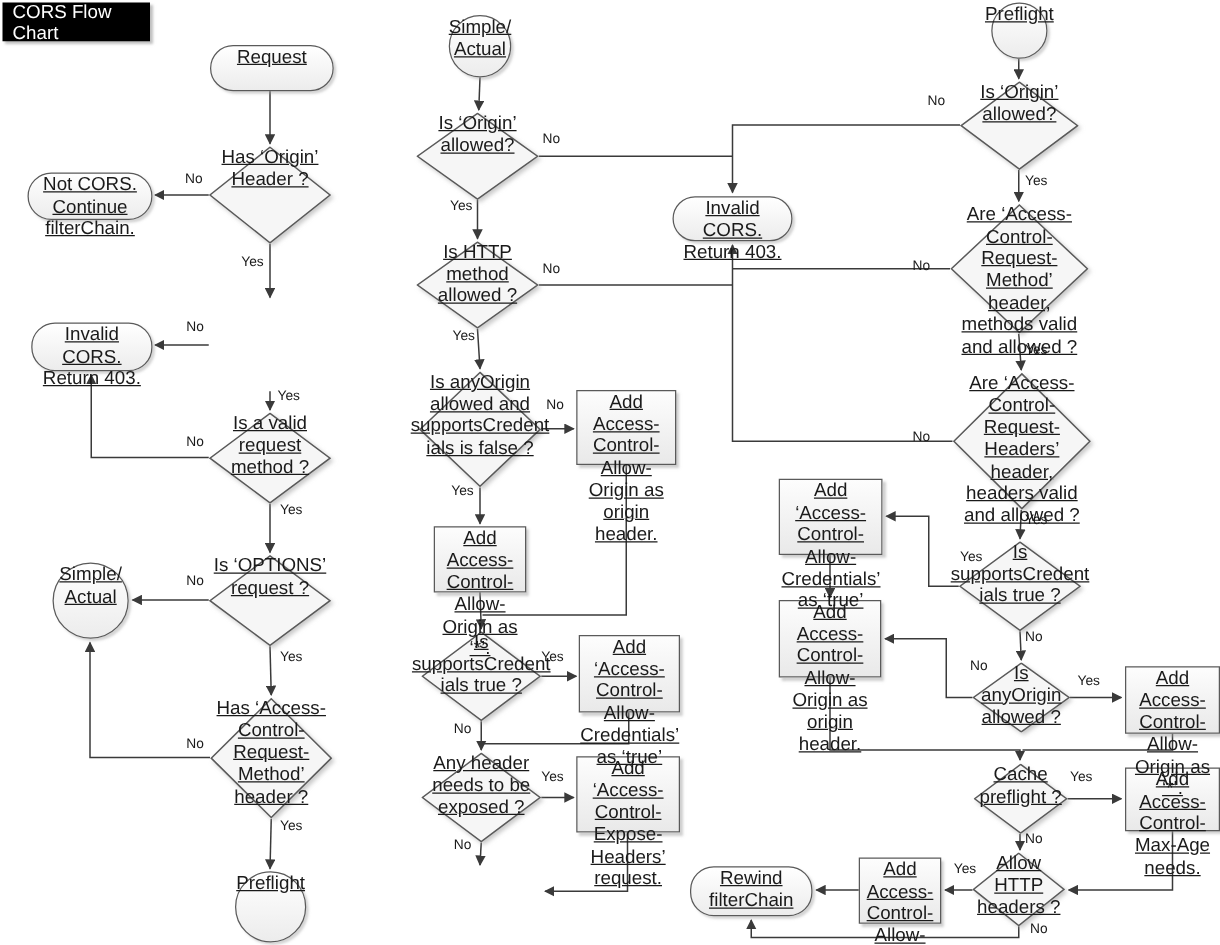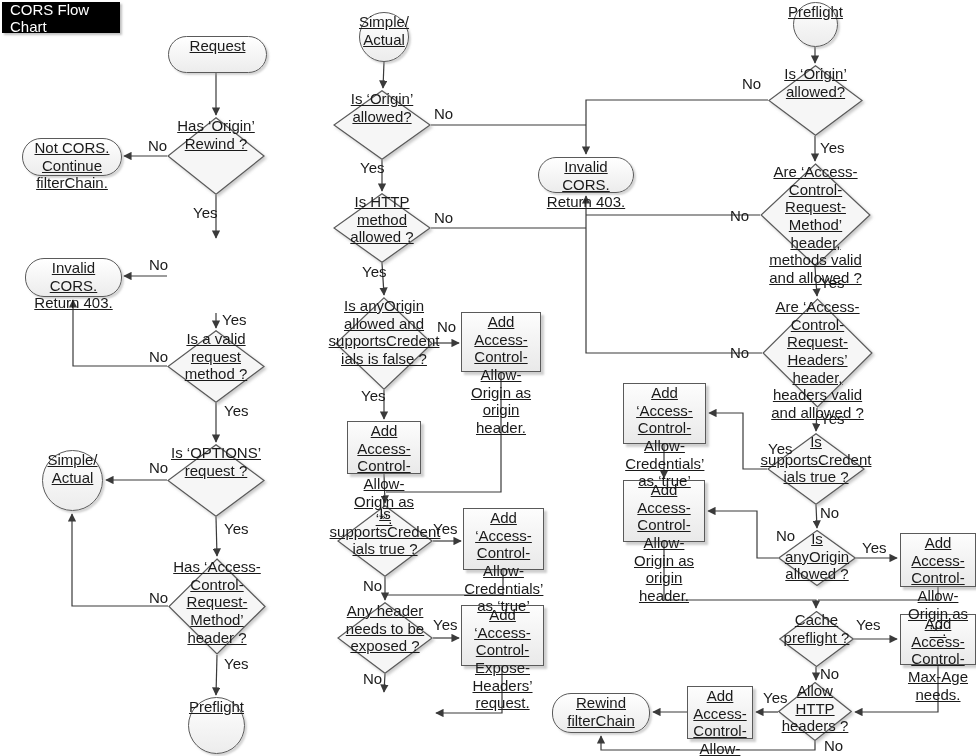--- a/index.html
+++ b/index.html
@@ -32,21 +32,21 @@
     filter:drop-shadow(2px 2px 1.5px rgba(165,165,165,.6));}
   .diamond polygon{fill:#f6f6f6;stroke:var(--shape-border,#5a5a5a);stroke-width:1.2;}
   #title{
     position:absolute;left:2px;top:2px;width:118px;height:31px;display:flex;align-items:center;
     background:var(--title-bg,#000);color:var(--title-fg,#fff);font-size:15px;padding-left:8px;
     box-sizing:border-box;box-shadow:2px 2px 2px rgba(150,150,150,.6);
   }
   #wires{position:absolute;left:0;top:0;width:976px;height:756px;z-index:0;}
   .conn{fill:none;stroke:var(--line,#3a3a3a);stroke-width:1.2;}
   #arrowhead path{fill:var(--line,#3a3a3a);}
-  .elabel{position:absolute;font-size:15px;color:#1a1a1a;z-index:3;white-space:nowrap;text-align:center;}
+  .elabel{position:absolute;font-size:11px;color:#1a1a1a;z-index:3;white-space:nowrap;text-align:center;}
 </style>
 </head>
 <body>
 
 <div id="canvas">
 
   <svg id="wires">
     <defs>
       <marker id="arrowhead" viewBox="0 0 10 10" refX="9" refY="5" markerWidth="7" markerHeight="7" orient="auto">
         <path d="M0,0 L10,5 L0,10 Z"></path>
@@ -107,21 +107,21 @@
     <span>CORS Flow Chart</span>
   </div>
 
   <div class="node stadium" style="left:168px;top:36px;width:99px;height:37px">
     <div class="lbl">Request</div>
   </div>
   <div class="node diamond" style="left:167px;top:117px;width:98px;height:78px">
     <svg viewBox="0 0 100 100" preserveAspectRatio="none">
         <polygon points="50,1 99,50 50,99 1,50" vector-effect="non-scaling-stroke"></polygon>
       </svg>
-    <div class="lbl">Has ‘Origin’ Rewind ?</div>
+    <div class="lbl">Has ‘Origin’ Header ?</div>
   </div>
   <div class="node stadium" style="left:22px;top:138px;width:100px;height:38px">
     <div class="lbl">Not CORS. Continue filterChain.</div>
   </div>
   <div class="node stadium" style="left:25px;top:258px;width:97px;height:39px">
     <div class="lbl">Invalid CORS. Return 403.</div>
   </div>
   <div class="node diamond" style="left:167px;top:330px;width:98px;height:73px">
     <svg viewBox="0 0 100 100" preserveAspectRatio="none">
         <polygon points="50,1 99,50 50,99 1,50" vector-effect="non-scaling-stroke"></polygon>

